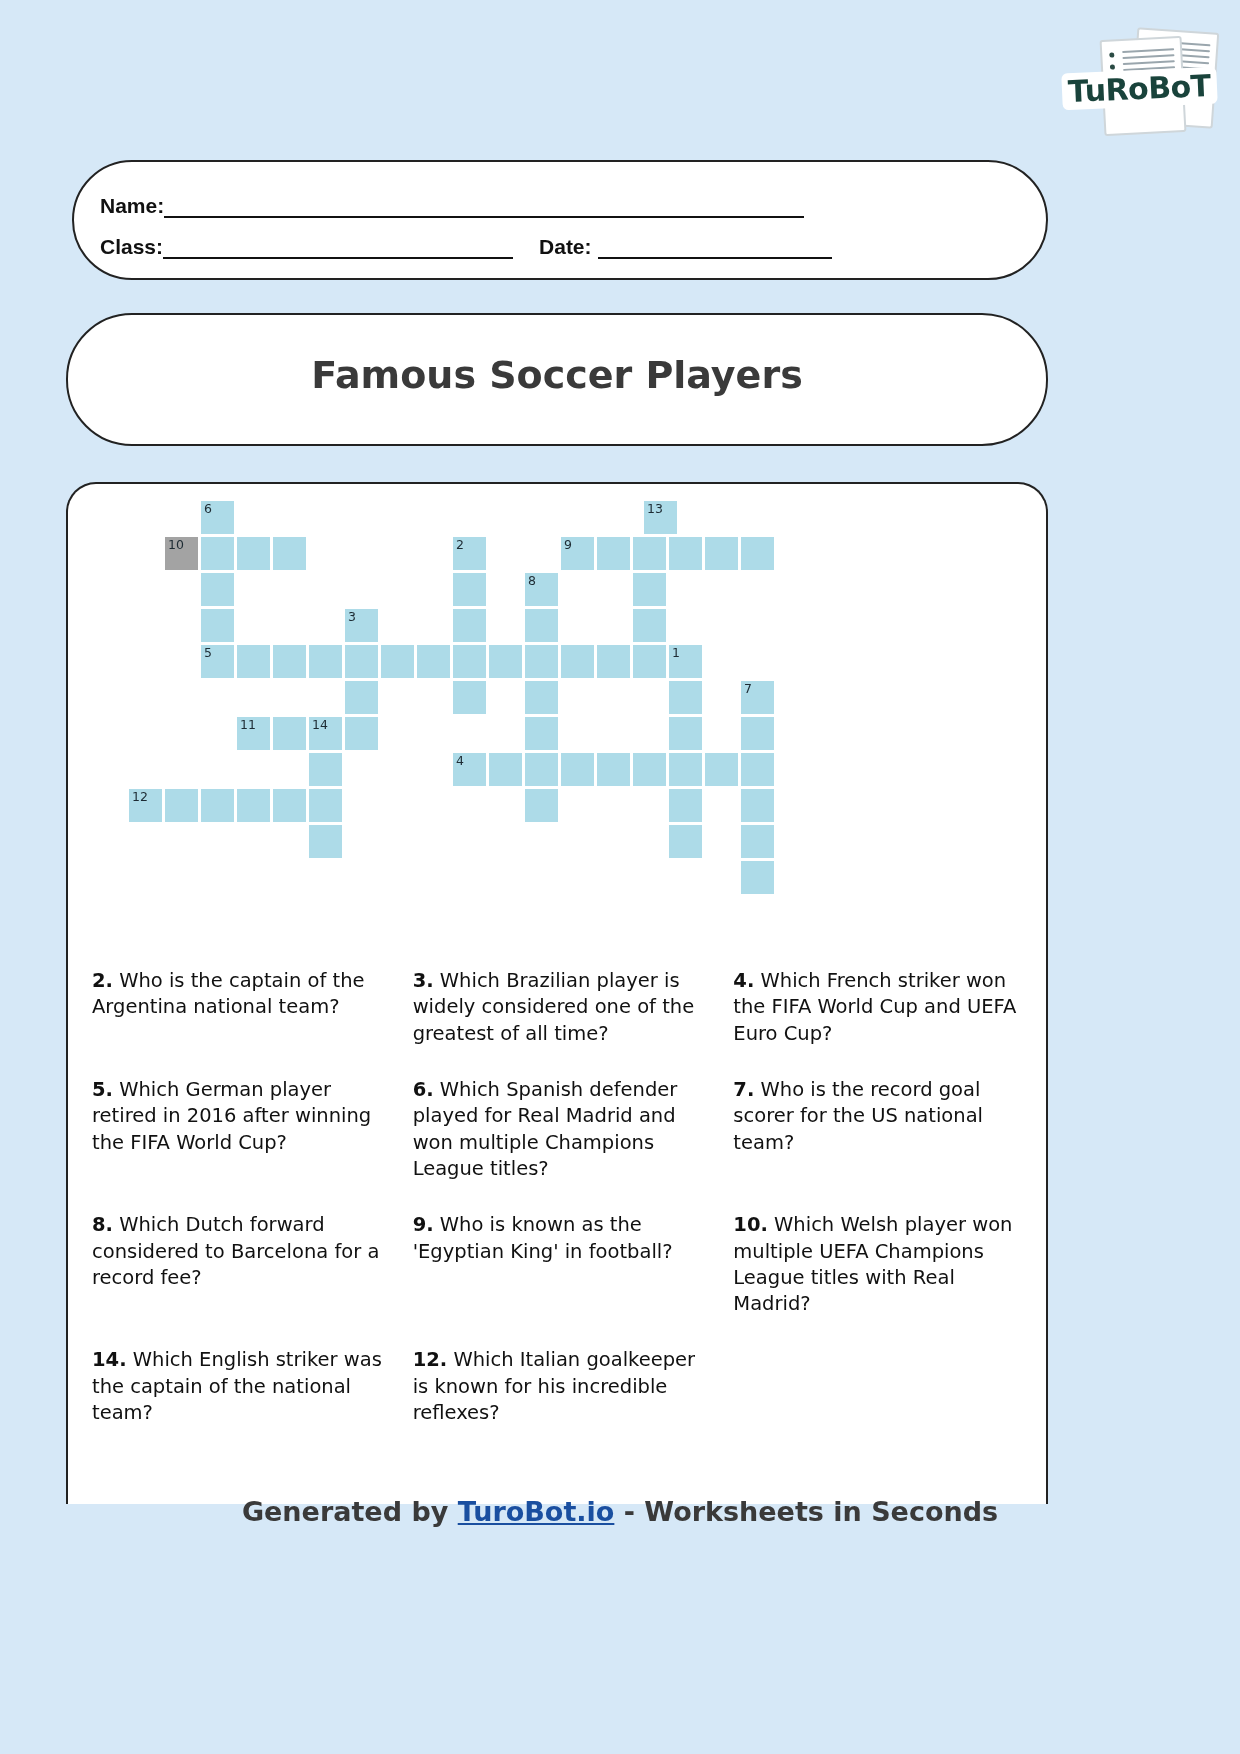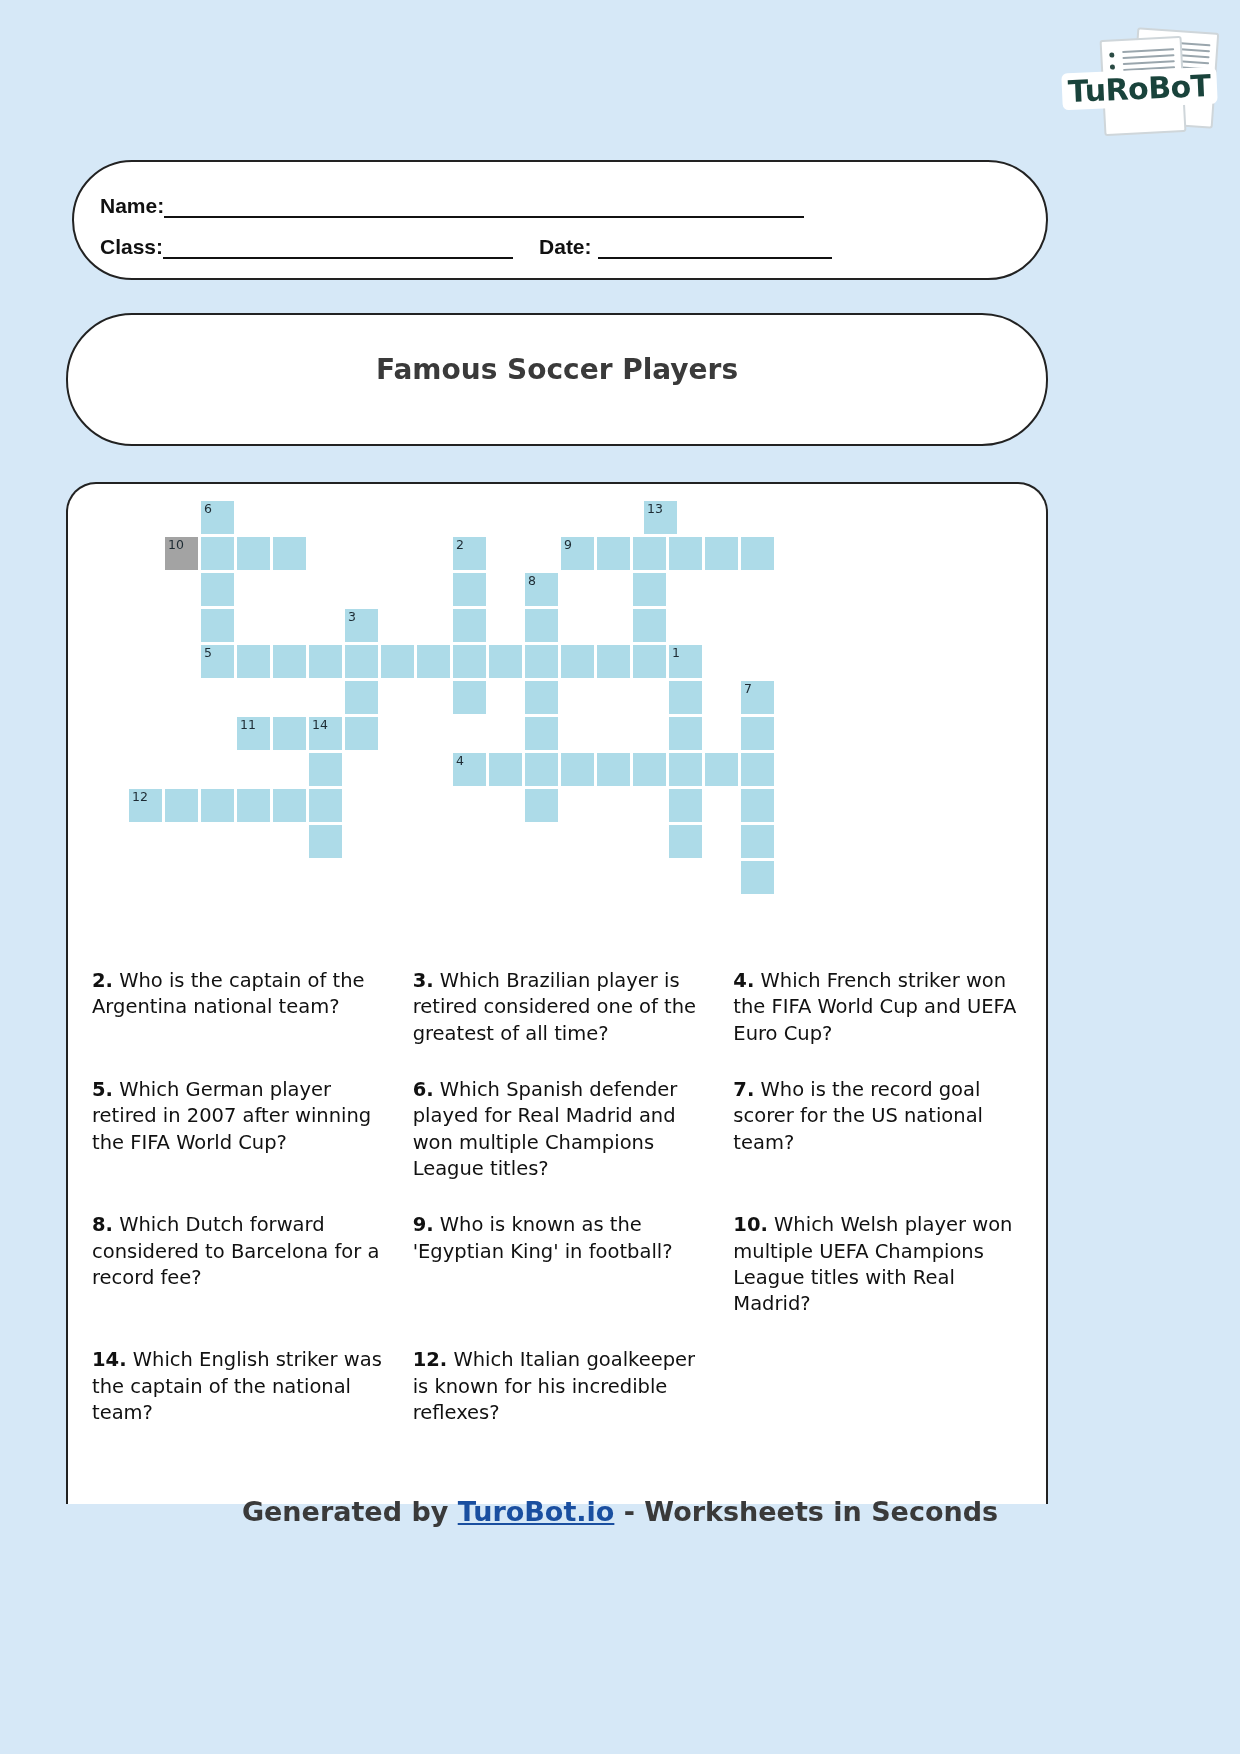--- a/index.html
+++ b/index.html
@@ -78,21 +78,21 @@
   .lbl { display:inline-block; }
 
   #title-card {
     left: 66px; top: 313px; width: 982px; height: 133px;
     border-radius: 66px;
   }
   #title-text {
     position: absolute;
     left: 0; right: 0; top: 38px;
     text-align: center;
-    font-size: 28px;
+    font-size: 38px;
     font-weight: 700;
     color: #3a3a3a;
     font-family: "DejaVu Sans", sans-serif;
   }
 
   #main-card {
     left: 66px; top: 482px; width: 982px; height: 1022px;
     border-radius: 30px 30px 0 0;
     border-bottom: none;
   }
@@ -302,23 +302,23 @@
     <div class="cw-cell" style="left: 540px; top: 288px; background: rgb(173, 219, 232);"></div>
     <div class="cw-cell" style="left: 612px; top: 288px; background: rgb(173, 219, 232);"></div>
     <div class="cw-cell" style="left: 180px; top: 324px; background: rgb(173, 219, 232);"></div>
     <div class="cw-cell" style="left: 540px; top: 324px; background: rgb(173, 219, 232);"></div>
     <div class="cw-cell" style="left: 612px; top: 324px; background: rgb(173, 219, 232);"></div>
     <div class="cw-cell" style="left: 612px; top: 360px; background: rgb(173, 219, 232);"></div>
   </div>
 
 <div id="clues">
     <div class="clue"><b>2.</b><span> Who is the captain of the Argentina national team?</span></div>
-    <div class="clue"><b>3.</b><span> Which Brazilian player is retired considered one of the greatest of all time?</span></div>
+    <div class="clue"><b>3.</b><span> Which Brazilian player is widely considered one of the greatest of all time?</span></div>
     <div class="clue"><b>4.</b><span> Which French striker won the FIFA World Cup and UEFA Euro Cup?</span></div>
-    <div class="clue"><b>5.</b><span> Which German player retired in 2007 after winning the FIFA World Cup?</span></div>
+    <div class="clue"><b>5.</b><span> Which German player retired in 2016 after winning the FIFA World Cup?</span></div>
     <div class="clue"><b>6.</b><span> Which Spanish defender played for Real Madrid and won multiple Champions League titles?</span></div>
     <div class="clue"><b>7.</b><span> Who is the record goal scorer for the US national team?</span></div>
     <div class="clue"><b>8.</b><span> Which Dutch forward considered to Barcelona for a record fee?</span></div>
     <div class="clue"><b>9.</b><span> Who is known as the 'Egyptian King' in football?</span></div>
     <div class="clue"><b>10.</b><span> Which Welsh player won multiple UEFA Champions League titles with Real Madrid?</span></div>
     <div class="clue"><b>14.</b><span> Which English striker was the captain of the national team?</span></div>
     <div class="clue"><b>12.</b><span> Which Italian goalkeeper is known for his incredible reflexes?</span></div>
   </div>
 
 <div id="footer">

